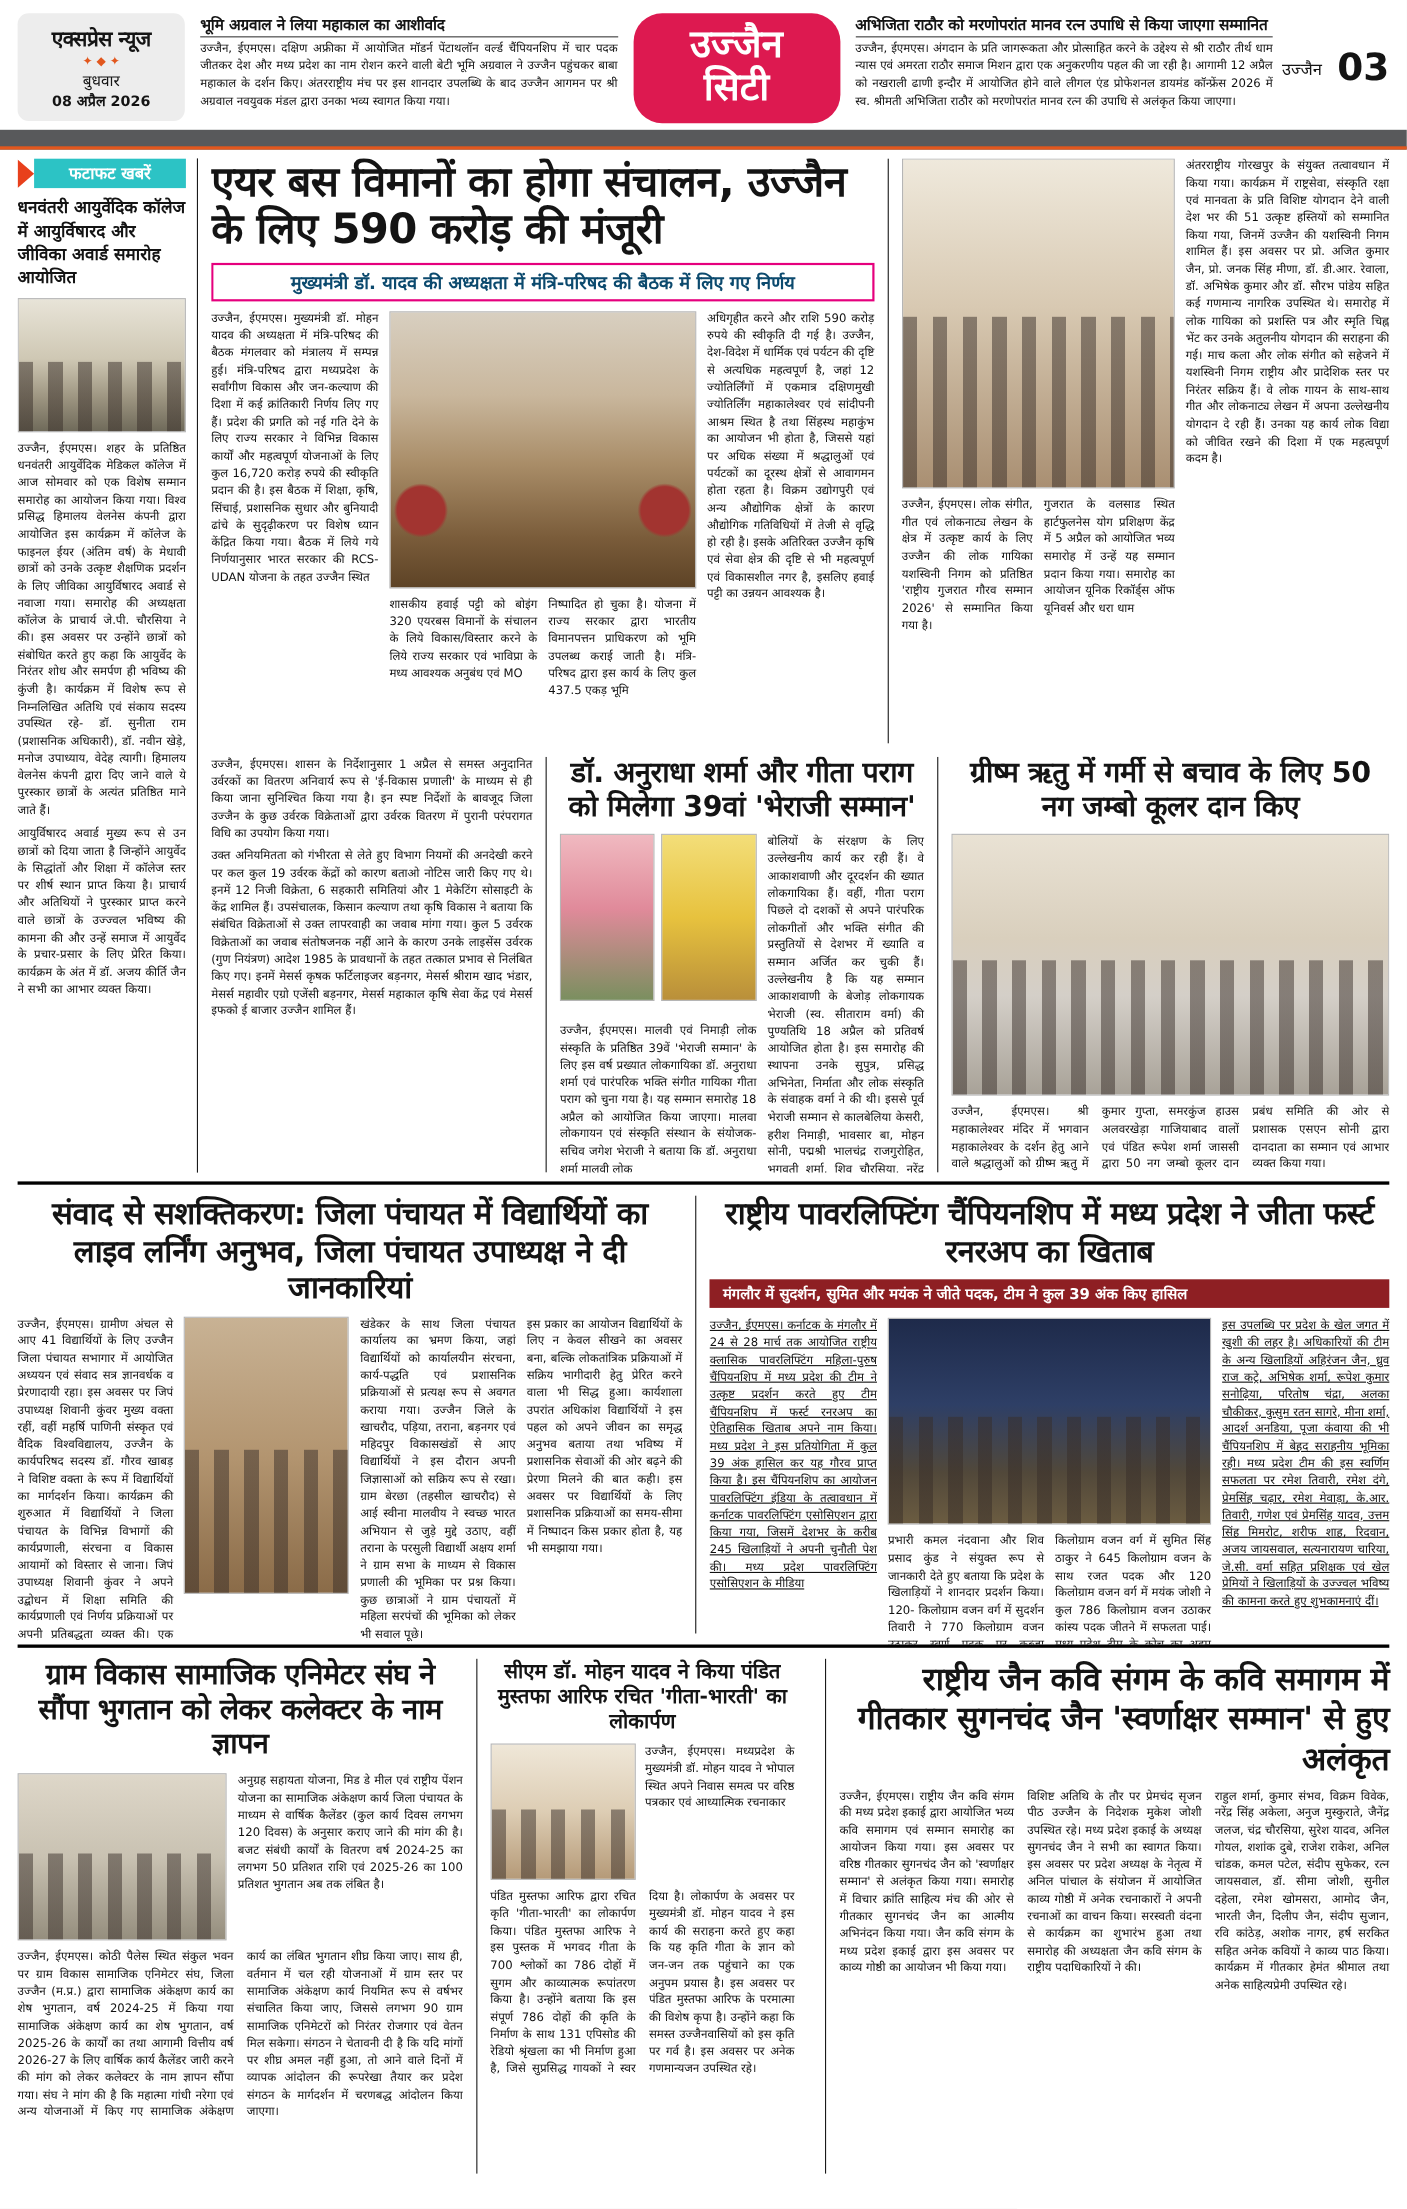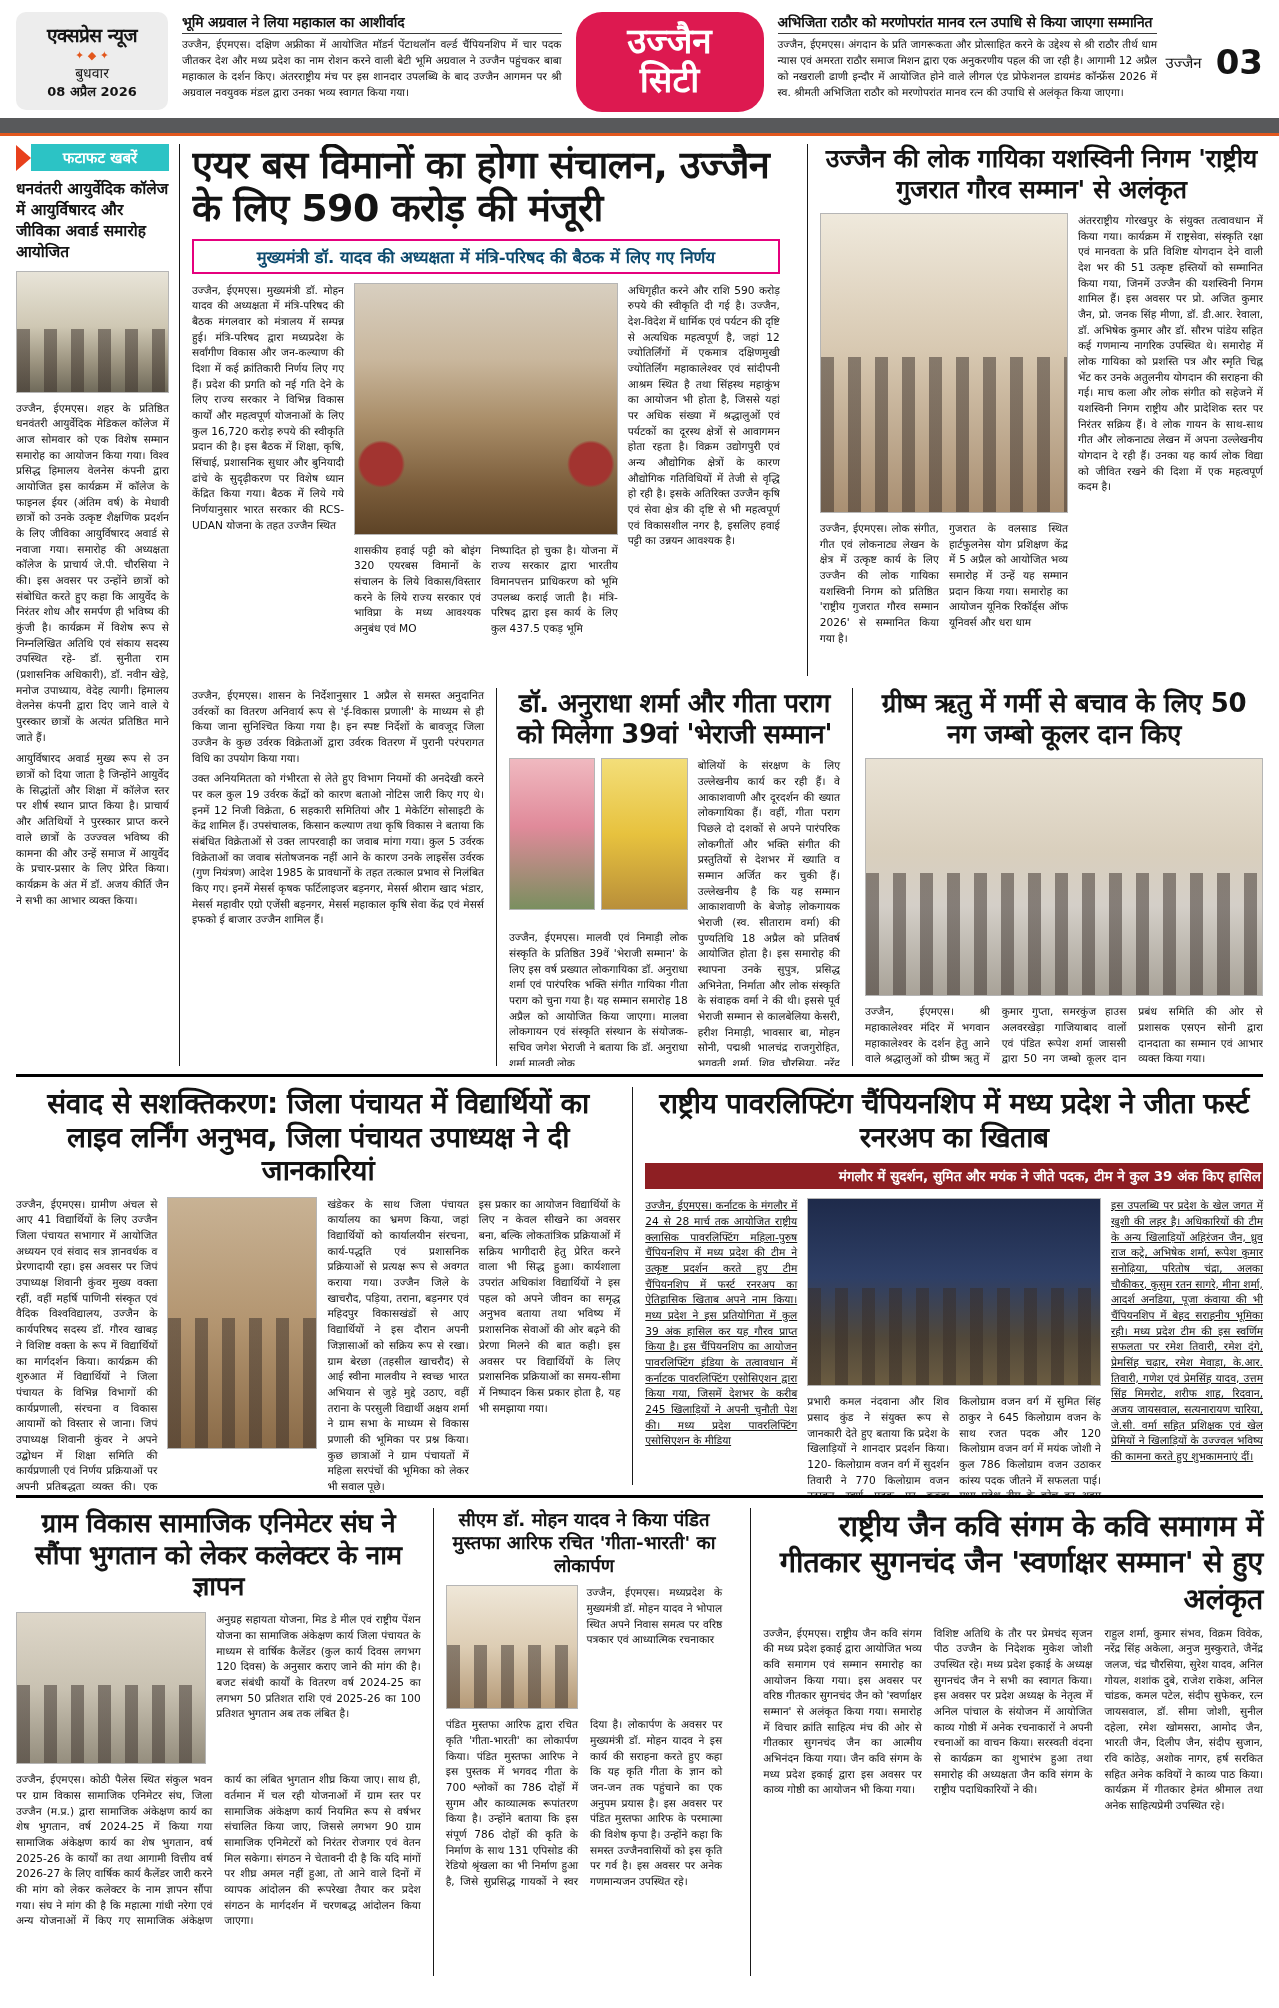--- a/index.html
+++ b/index.html
@@ -51,21 +51,21 @@
   .band1 { display:flex; gap:12px; padding:8px 16px; height:938px; overflow:hidden; }
   .rail { width:164px; flex-shrink:0; border-right:1.5px solid #1a1a1a; padding-right:10px; overflow:hidden; }
   .rail-flag { display:flex; align-items:center; margin-bottom:8px; }
   .rail-flag .tri { width:0; height:0; border-top:13px solid transparent; border-bottom:13px solid transparent; border-left:15px solid #e8401c; }
   .rail-flag .flagtxt { background:#2cc3c5; color:#fff; font-weight:800; font-size:15px; padding:3px 9px 4px 9px; flex:1; text-align:center; }
   .rail h3 { font-size:15.5px; font-weight:800; line-height:1.35; margin:4px 0 8px 0; }
   .rail .photo { height:122px; margin-bottom:8px; }
   .rail .p { margin-bottom:6px; }
   .main-area { flex:1; min-width:0; display:flex; flex-direction:column; }
   .rowA { display:flex; gap:12px; height:532px; overflow:hidden; }
-  .main-art { width:57.5%; border-right:1.5px solid #1a1a1a; padding-right:27px; }
+  .main-art { width:57.5%; border-right:1.5px solid #1a1a1a; padding-right:12px; }
   .main-art h1 { font-size:38px; line-height:1.14; font-weight:800; letter-spacing:-0.6px; margin-bottom:8px; }
   .subhead-box { border:2.5px solid #e5007d; color:#0c4a6e; font-weight:800; font-size:16.5px; text-align:center; padding:4px 6px; margin-bottom:9px; }
   .main-body { display:flex; gap:10px; }
   .main-body .mcol { width:152px; flex-shrink:0; }
   .main-body .mcenter { flex:1; min-width:0; display:flex; flex-direction:column; gap:8px; }
   .main-body .mcenter .photo { height:252px; }
   .twocol { display:flex; gap:10px; }
   .twocol > div { flex:1; min-width:0; }
   .singer-art { flex:1; min-width:0; }
   .singer-art h2 { font-size:25px; line-height:1.22; font-weight:800; text-align:center; letter-spacing:-0.3px; margin-bottom:8px; }
@@ -88,21 +88,21 @@
   .cols3 { column-count:3; column-gap:12px; }
   .cols2 { column-count:2; column-gap:12px; }
   
   .band2 { display:flex; gap:12px; padding:10px 16px; height:418px; overflow:hidden; }
   .panch-art { width:49.5%; border-right:1.5px solid #1a1a1a; padding-right:12px; }
   .panch-art h2, .power-art h2 { font-size:28px; line-height:1.2; font-weight:800; text-align:center; letter-spacing:-0.4px; margin-bottom:9px; }
   .panch-body { display:flex; gap:10px; }
   .panch-body .pcol { flex:1; min-width:0; }
   .panch-body .photo { width:150px; height:252px; flex-shrink:0; }
   .power-art { flex:1; min-width:0; }
-  .power-sub { background:#8e1f23; color:#fff; font-weight:700; font-size:13.5px; text-align:right; padding:4px 2px; margin-bottom:9px; }
+  .power-sub { background:#8e1f23; color:#fff; font-weight:700; font-size:13.5px; text-align:left; padding:4px 12px; margin-bottom:9px; }
   .power-body { display:flex; gap:10px; }
   .power-body .pwcol { width:152px; flex-shrink:0;text-decoration:underline; }
   .power-center { flex:1; min-width:0; display:flex; flex-direction:column; gap:8px; }
   .power-center .photo { height:188px; }
   
   .band3 { display:flex; gap:12px; padding:10px 16px 14px 16px; height:492px; overflow:hidden; }
   .anim-art { width:33.5%; border-right:1.5px solid #1a1a1a; padding-right:12px; }
   .anim-art h2 { font-size:26px; line-height:1.22; font-weight:800; text-align:center; letter-spacing:-0.4px; margin-bottom:9px; }
   .anim-row { display:flex; gap:10px; margin-bottom:8px; }
   .anim-row .photo { width:47%; height:152px; flex-shrink:0; }
@@ -177,21 +177,20 @@
               <div class="twocol">
                 <div class="p">शासकीय हवाई पट्टी को बोइंग 320 एयरबस विमानों के संचालन के लिये विकास/विस्तार करने के लिये राज्य सरकार एवं भाविप्रा के मध्य आवश्यक अनुबंध एवं MO</div>
                 <div class="p">निष्पादित हो चुका है। योजना में राज्य सरकार द्वारा भारतीय विमानपत्तन प्राधिकरण को भूमि उपलब्ध कराई जाती है। मंत्रि-परिषद द्वारा इस कार्य के लिए कुल 437.5 एकड़ भूमि</div>
               </div>
             </div>
             <div class="mcol p">अधिगृहीत करने और राशि 590 करोड़ रुपये की स्वीकृति दी गई है। उज्जैन, देश-विदेश में धार्मिक एवं पर्यटन की दृष्टि से अत्यधिक महत्वपूर्ण है, जहां 12 ज्योतिर्लिंगों में एकमात्र दक्षिणमुखी ज्योतिर्लिंग महाकालेश्वर एवं सांदीपनी आश्रम स्थित है तथा सिंहस्थ महाकुंभ का आयोजन भी होता है, जिससे यहां पर अधिक संख्या में श्रद्धालुओं एवं पर्यटकों का दूरस्थ क्षेत्रों से आवागमन होता रहता है। विक्रम उद्योगपुरी एवं अन्य औद्योगिक क्षेत्रों के कारण औद्योगिक गतिविधियों में तेजी से वृद्धि हो रही है। इसके अतिरिक्त उज्जैन कृषि एवं सेवा क्षेत्र की दृष्टि से भी महत्वपूर्ण एवं विकासशील नगर है, इसलिए हवाई पट्टी का उन्नयन आवश्यक है।</div>
           </div>
         </div>
 
         <div class="singer-art">
-          <h2>उज्जैन की लोक गायिका यशस्विनी निगम 'राष्ट्रीय गुजरात गौरव सम्मान' से अलंकृत</h2>
           <div class="singer-body">
             <div class="singer-left">
               <div class="photo ph-cert figs"></div>
               <div class="twocol">
                 <div class="p">उज्जैन, ईएमएस। लोक संगीत, गीत एवं लोकनाट्य लेखन के क्षेत्र में उत्कृष्ट कार्य के लिए उज्जैन की लोक गायिका यशस्विनी निगम को प्रतिष्ठित 'राष्ट्रीय गुजरात गौरव सम्मान 2026' से सम्मानित किया गया है।</div>
                 <div class="p">गुजरात के वलसाड स्थित हार्टफुलनेस योग प्रशिक्षण केंद्र में 5 अप्रैल को आयोजित भव्य समारोह में उन्हें यह सम्मान प्रदान किया गया। समारोह का आयोजन यूनिक रिकॉर्ड्स ऑफ यूनिवर्स और धरा धाम</div>
               </div>
             </div>
             <div class="singer-right p">अंतरराष्ट्रीय गोरखपुर के संयुक्त तत्वावधान में किया गया। कार्यक्रम में राष्ट्रसेवा, संस्कृति रक्षा एवं मानवता के प्रति विशिष्ट योगदान देने वाली देश भर की 51 उत्कृष्ट हस्तियों को सम्मानित किया गया, जिनमें उज्जैन की यशस्विनी निगम शामिल हैं। इस अवसर पर प्रो. अजित कुमार जैन, प्रो. जनक सिंह मीणा, डॉ. डी.आर. रेवाला, डॉ. अभिषेक कुमार और डॉ. सौरभ पांडेय सहित कई गणमान्य नागरिक उपस्थित थे। समारोह में लोक गायिका को प्रशस्ति पत्र और स्मृति चिह्न भेंट कर उनके अतुलनीय योगदान की सराहना की गई। माच कला और लोक संगीत को सहेजने में यशस्विनी निगम राष्ट्रीय और प्रादेशिक स्तर पर निरंतर सक्रिय हैं। वे लोक गायन के साथ-साथ गीत और लोकनाट्य लेखन में अपना उल्लेखनीय योगदान दे रही हैं। उनका यह कार्य लोक विद्या को जीवित रखने की दिशा में एक महत्वपूर्ण कदम है।</div>
           </div>

